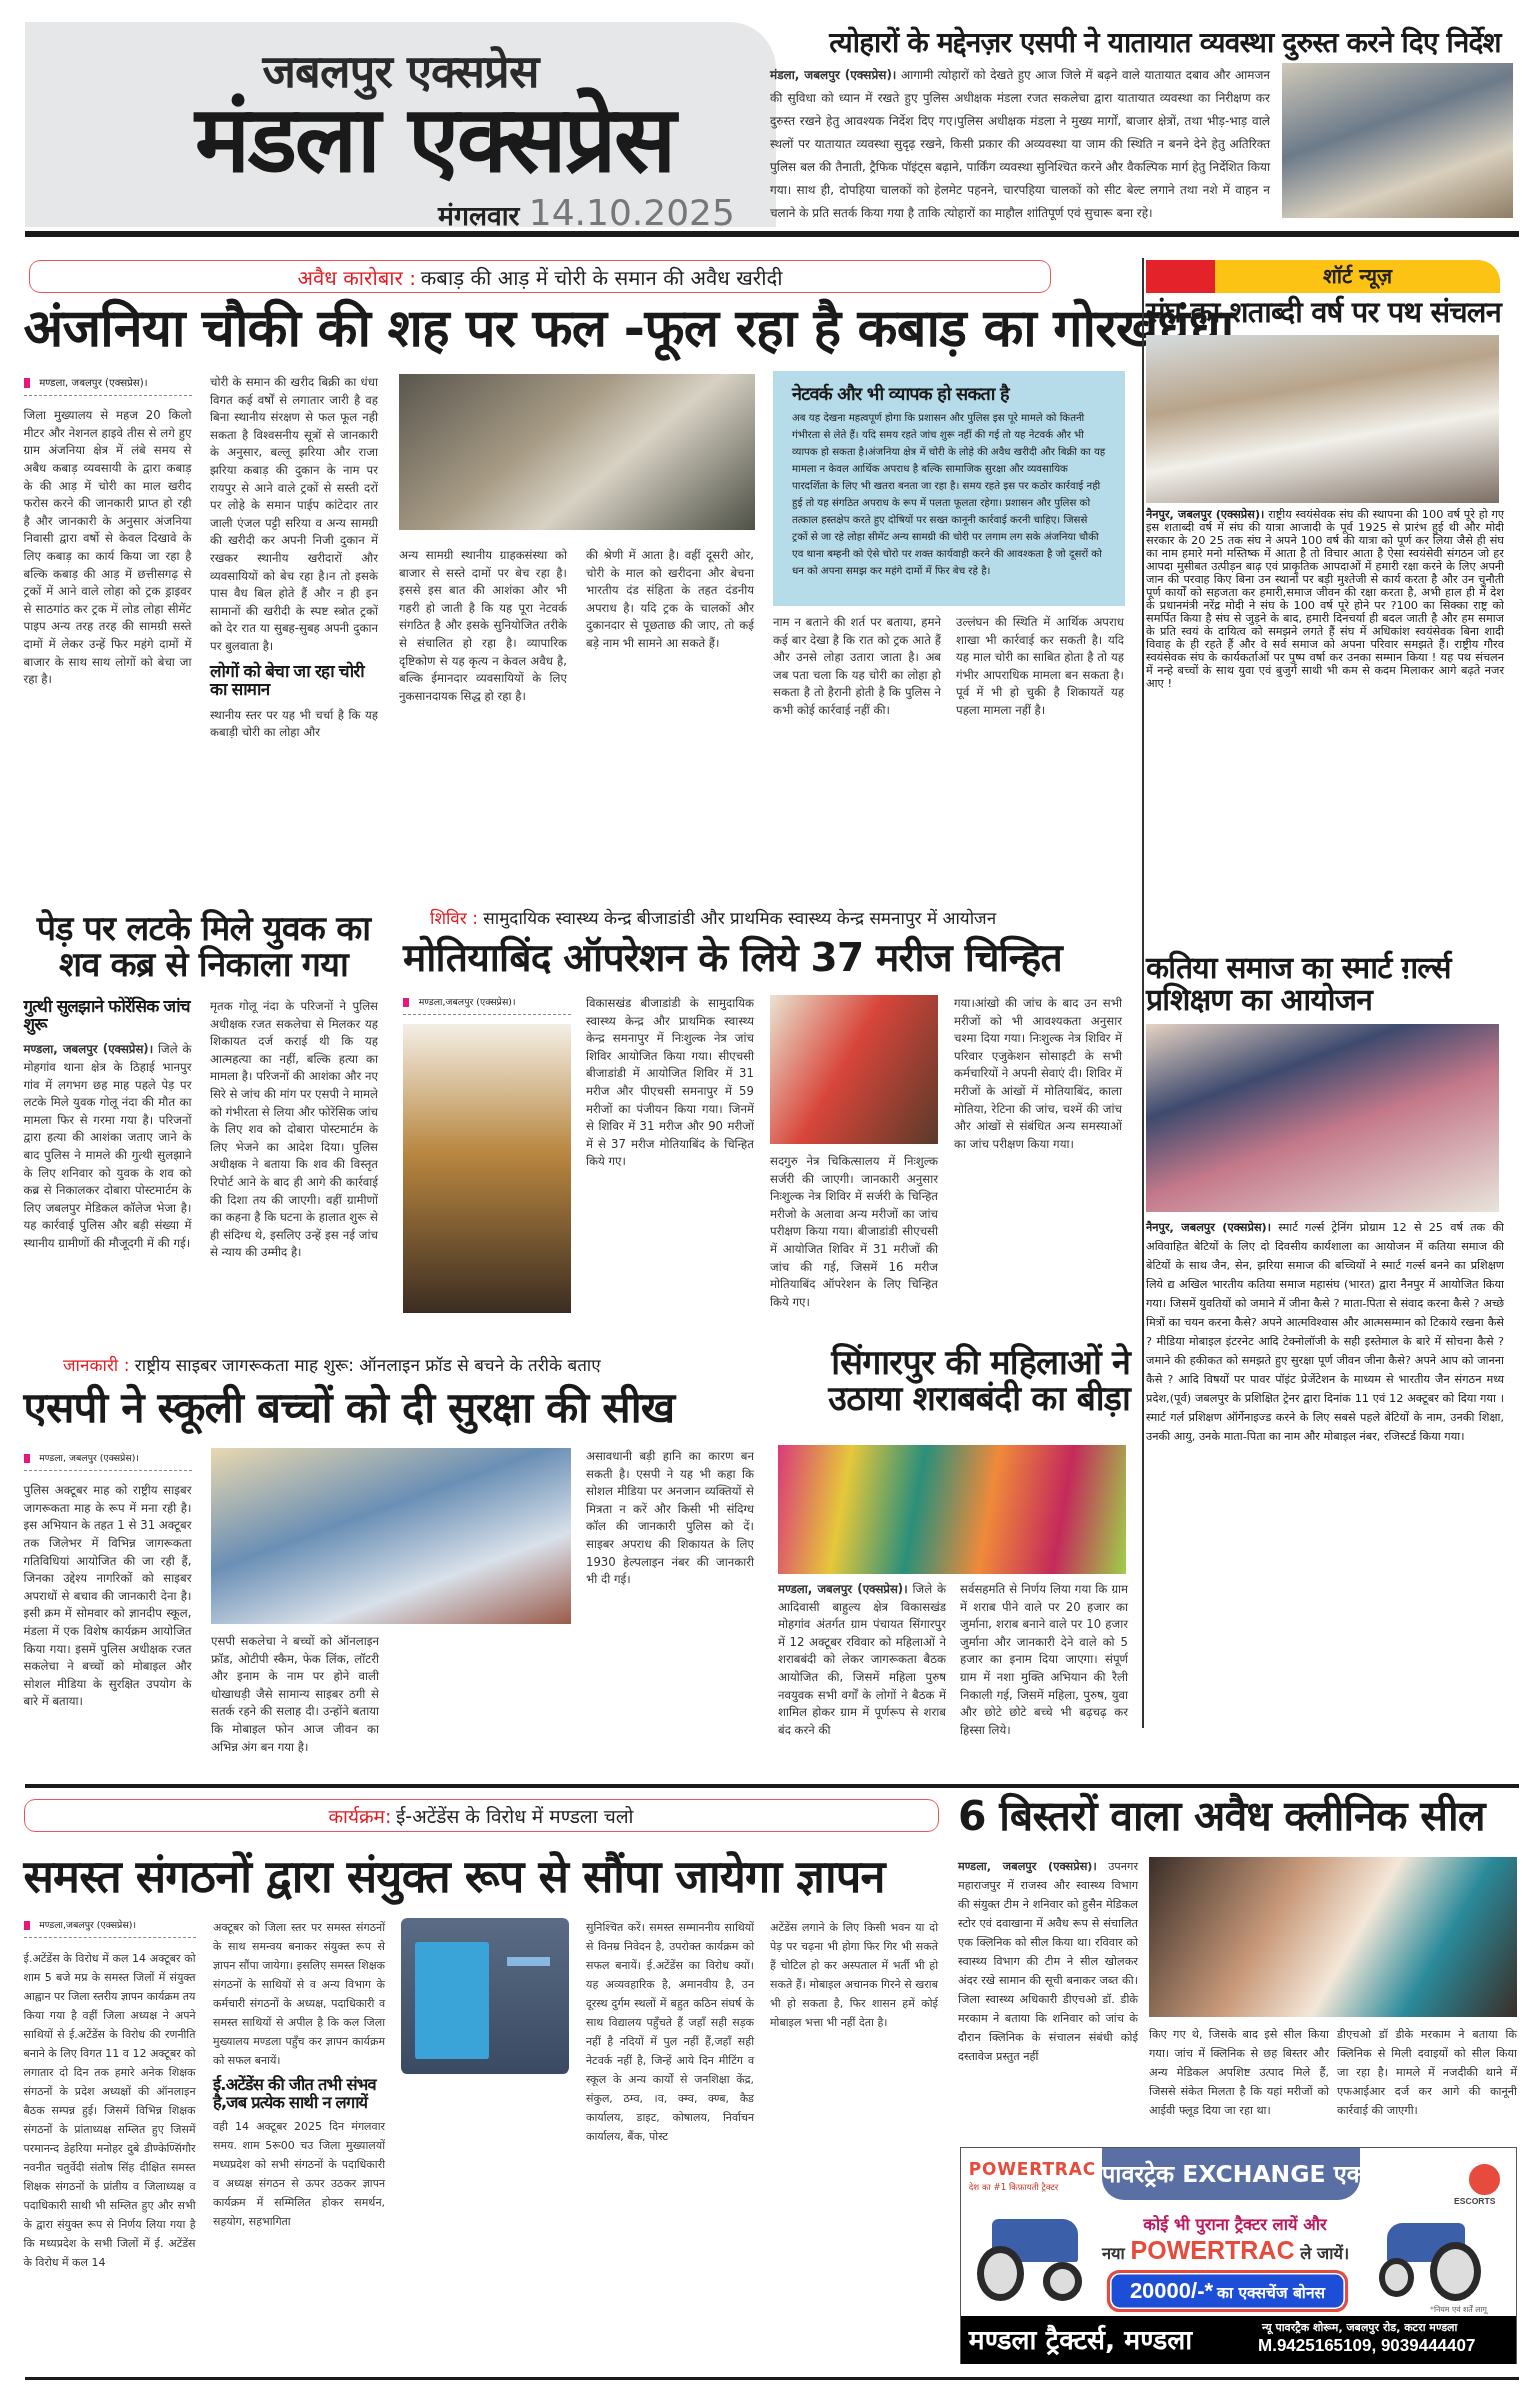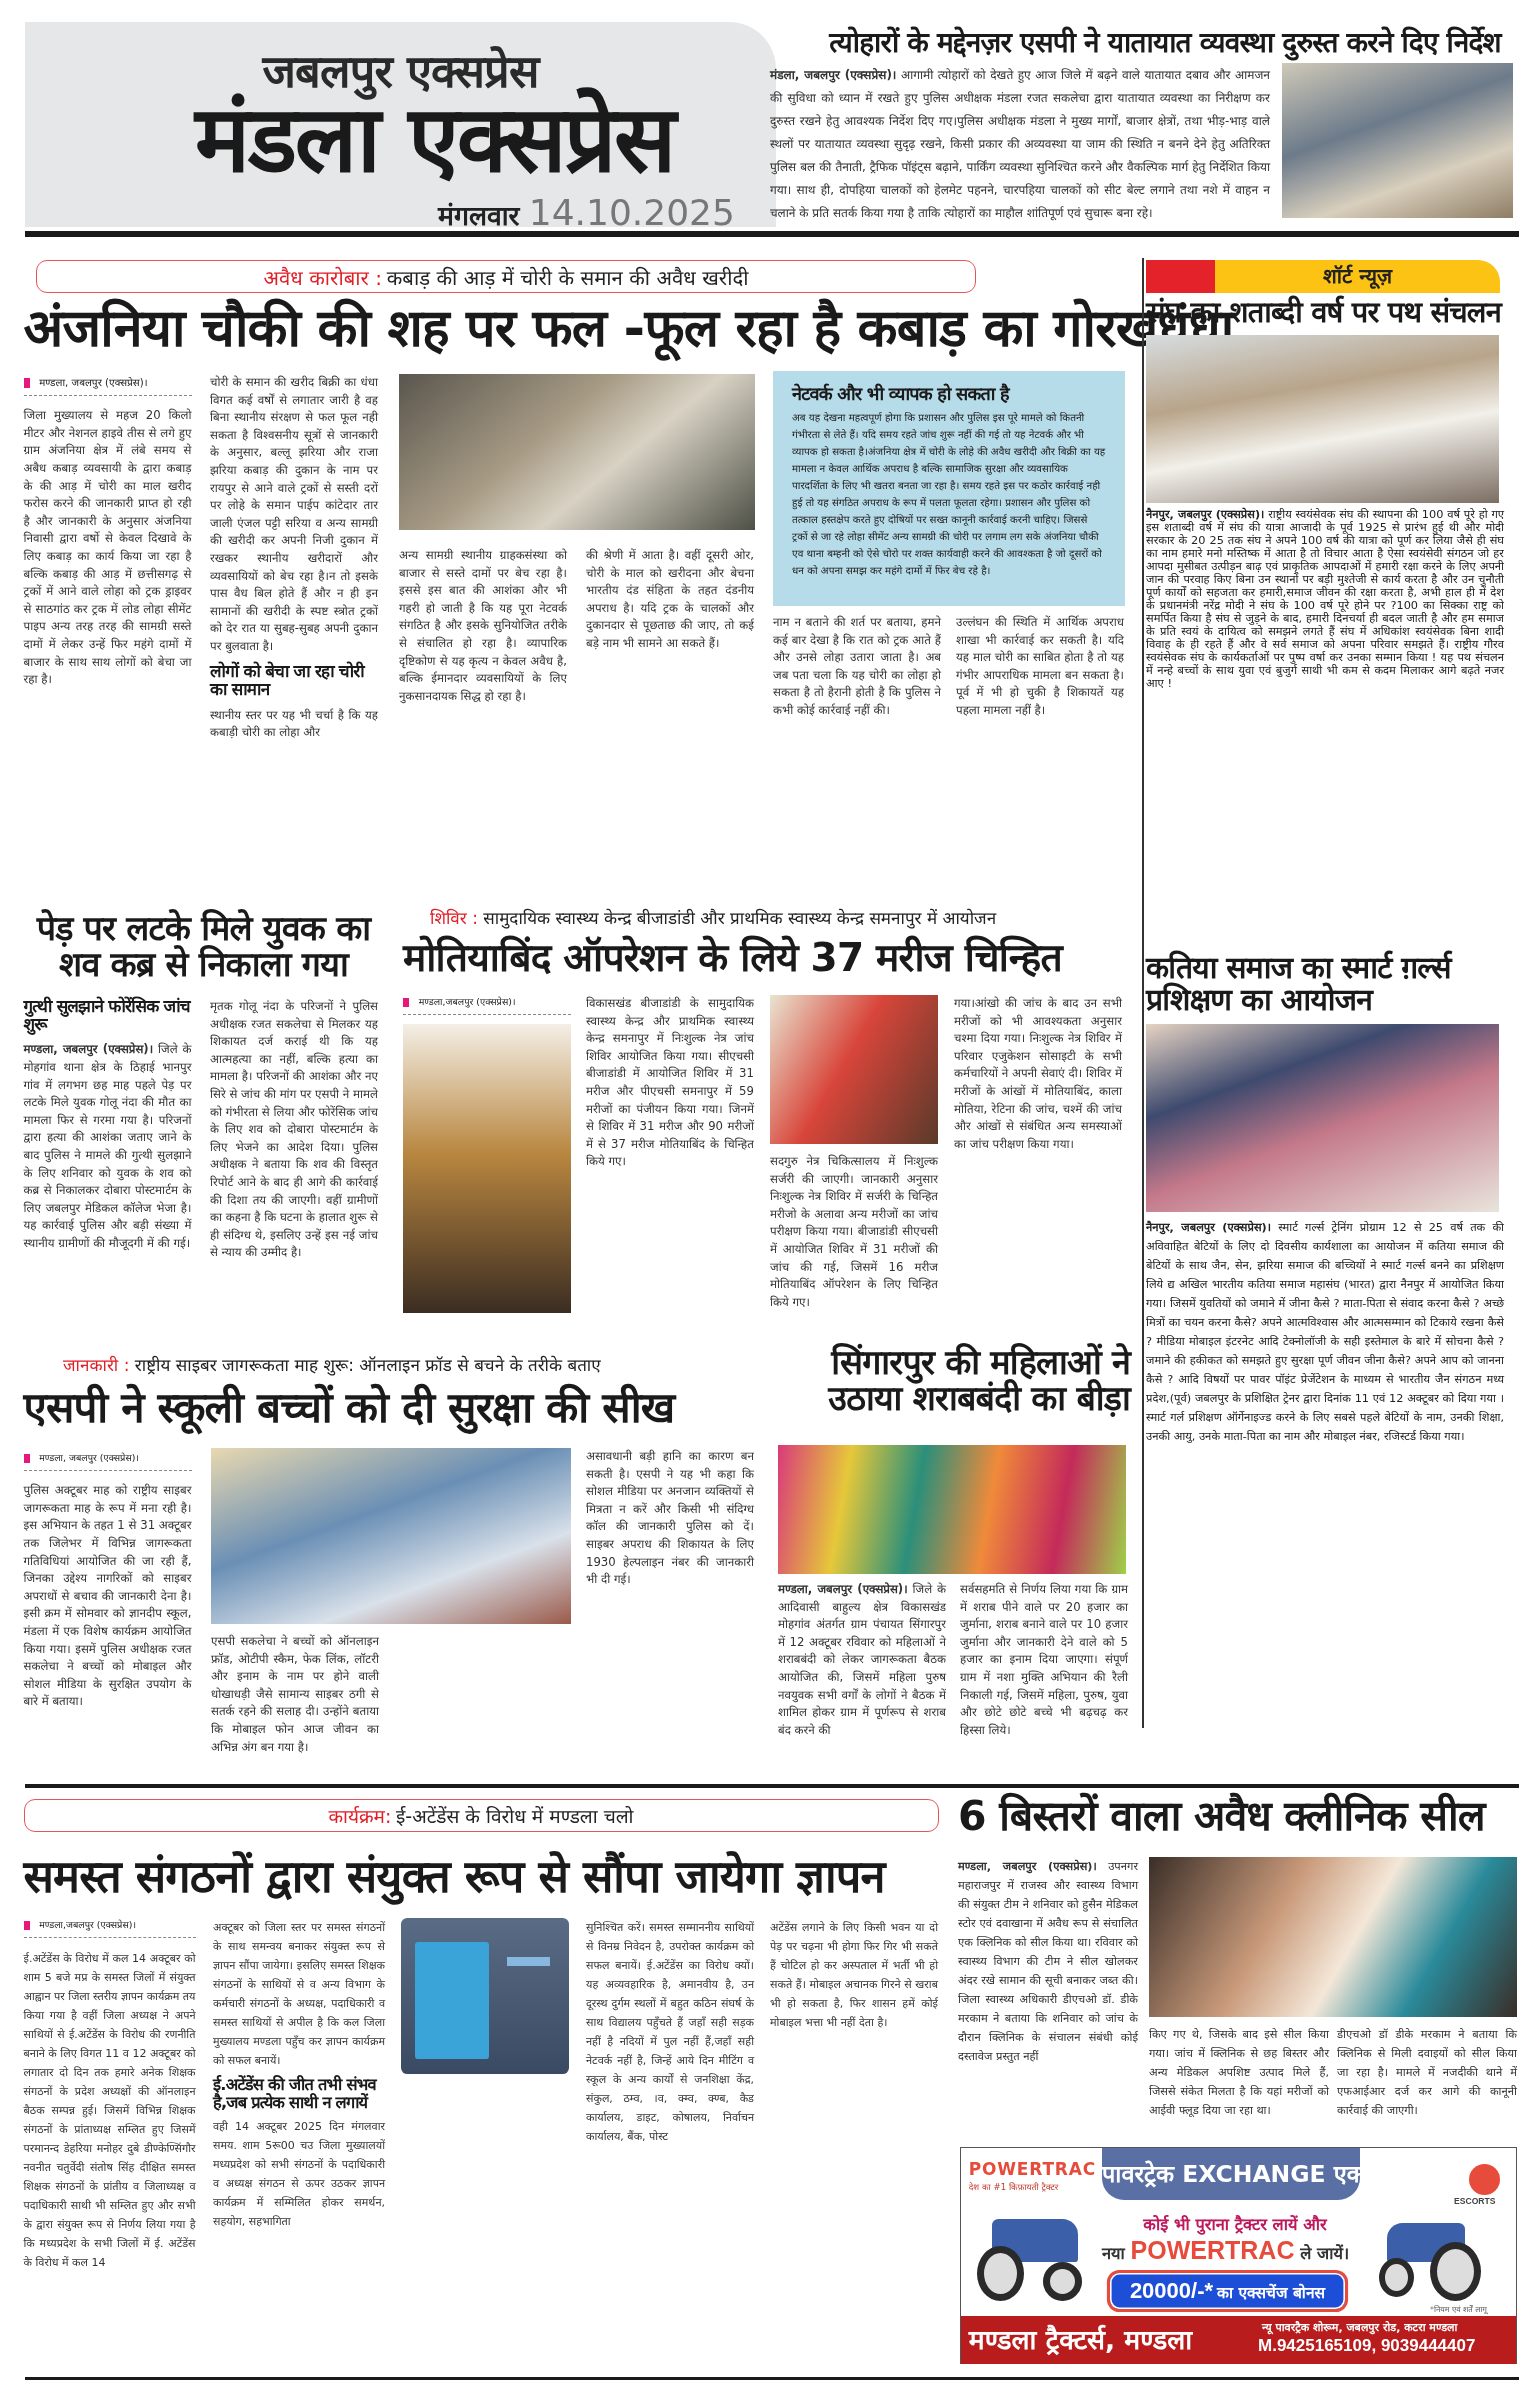--- a/index.html
+++ b/index.html
@@ -35,21 +35,21 @@
 </div>
 
 <div class="abs head" style="left:813px;top:28px;width:704px;font-size:28px;text-align:center">त्योहारों के मद्देनज़र एसपी ने यातायात व्यवस्था दुरुस्त करने दिए निर्देश</div>
 <div class="abs body" style="left:770px;top:64px;width:500px;font-size:12px;line-height:23px">
   <b>मंडला, जबलपुर (एक्सप्रेस)।</b>
   <span>आगामी त्योहारों को देखते हुए आज जिले में बढ़ने वाले यातायात दबाव और आमजन की सुविधा को ध्यान में रखते हुए पुलिस अधीक्षक मंडला रजत सकलेचा द्वारा यातायात व्यवस्था का निरीक्षण कर दुरुस्त रखने हेतु आवश्यक निर्देश दिए गए।पुलिस अधीक्षक मंडला ने मुख्य मार्गों, बाजार क्षेत्रों, तथा भीड़-भाड़ वाले स्थलों पर यातायात व्यवस्था सुदृढ़ रखने, किसी प्रकार की अव्यवस्था या जाम की स्थिति न बनने देने हेतु अतिरिक्त पुलिस बल की तैनाती, ट्रैफिक पॉइंट्स बढ़ाने, पार्किंग व्यवस्था सुनिश्चित करने और वैकल्पिक मार्ग हेतु निर्देशित किया गया। साथ ही, दोपहिया चालकों को हेलमेट पहनने, चारपहिया चालकों को सीट बेल्ट लगाने तथा नशे में वाहन न चलाने के प्रति सतर्क किया गया है ताकि त्योहारों का माहौल शांतिपूर्ण एवं सुचारू बना रहे।</span>
 </div>
 <div class="abs photo" style="left:1282px;top:63px;width:231px;height:155px;background:linear-gradient(160deg,#cfc9b8,#6c7a8a 40%,#d8cfbd 70%,#8f7d65)"></div>
 <div class="abs rule" style="left:25px;top:231px;width:1494px"></div>
 
-<div class="abs kicker" style="left:36px;top:260px;width:940px;height:33px">
+<div class="abs kicker" style="left:29px;top:260px;width:1022px;height:33px">
   <span class="red">अवैध कारोबार :</span>
   <span>कबाड़ की आड़ में चोरी के समान की अवैध खरीदी</span>
 </div>
 <div class="abs head" style="left:23.5px;top:301px;width:1103px;font-size:52px;white-space:nowrap">अंजनिया चौकी की शह पर फल -फूल रहा है कबाड़ का गोरखधंधा</div>
 
 <div class="col" style="left:23.5px;top:375px;width:168px">
   <div class="dateline dash" style="padding-bottom:6.3px;font-size:10.2px"><span class="sq"></span><span>मण्डला, जबलपुर (एक्सप्रेस)।</span></div>
   <div class="body" style="margin-top:11px">जिला मुख्यालय से महज 20 किलो मीटर और नेशनल हाइवे तीस से लगे हुए ग्राम अंजनिया क्षेत्र में लंबे समय से अबैध कबाड़ व्यवसायी के द्वारा कबाड़ के की आड़ में चोरी का माल खरीद फरोस करने की जानकारी प्राप्त हो रही है और जानकारी के अनुसार अंजनिया निवासी द्वारा वर्षो से केवल दिखावे के लिए कबाड़ का कार्य किया जा रहा है बल्कि कबाड़ की आड़ में छत्तीसगढ़ से ट्रकों में आने वाले लोहा को ट्रक ड्राइवर से साठगांठ कर ट्रक में लोड लोहा सीमेंट पाइप अन्य तरह तरह की सामग्री सस्ते दामों में लेकर उन्हें फिर महंगे दामों में बाजार के साथ साथ लोगों को बेचा जा रहा है।</div>
 </div>
 <div class="col" style="left:210px;top:374px;width:168px">
@@ -209,21 +209,21 @@
     <span style="font-size:15.6px;font-weight:bold">का एक्सचेंज बोनस</span>
   </div>
   <div class="abs" style="left:414px;top:55px;width:109px;height:102px">
     <div class="abs" style="left:11.7px;top:19.5px;width:78px;height:39px;background:#3b5fa8;border-radius:15.6px 6.3px 3.1px 3.1px"></div>
     <div class="abs" style="left:3.9px;top:55px;width:35px;height:39px;border-radius:50%;border:6.3px solid #2a2a2a;background:#ddd"></div>
     <div class="abs" style="left:55px;top:39px;width:51px;height:59px;border-radius:50%;border:7.8px solid #2a2a2a;background:#ddd"></div>
   </div>
   <div class="abs" style="left:508px;top:15.6px;width:31px;height:31px;border-radius:50%;background:#e64b3c"></div>
   <div class="abs" style="left:493px;top:48px;font-size:8.6px;font-weight:bold;color:#444;font-family:'Liberation Sans',sans-serif">ESCORTS</div>
   <div class="abs" style="left:469px;top:156px;font-size:7.8px;color:#555">*नियम एवं शर्तें लागू</div>
-  <div class="abs" style="left:0;top:168px;width:555px;height:48px;background:#b91c1c;color:#fff">
+  <div class="abs" style="left:0;top:168px;width:555px;height:48px;background:#000000;color:#fff">
     <div class="abs" style="left:7.8px;top:4.7px;font-size:26.6px;font-weight:bold;white-space:nowrap">मण्डला ट्रैक्टर्स, मण्डला</div>
     <div class="abs" style="left:301px;top:3.1px;font-size:11px;font-weight:bold;white-space:nowrap">न्यू पावरट्रैक शोरूम, जबलपुर रोड, कटरा मण्डला</div>
     <div class="abs" style="left:297px;top:20.3px;font-size:17px;font-weight:bold;font-family:'Liberation Sans',sans-serif;white-space:nowrap">M.9425165109, 9039444407</div>
   </div>
 </div>
 
 <div class="abs rule" style="left:25px;top:2377px;width:1494px;height:3.1px"></div>
 
 
 </body></html>

